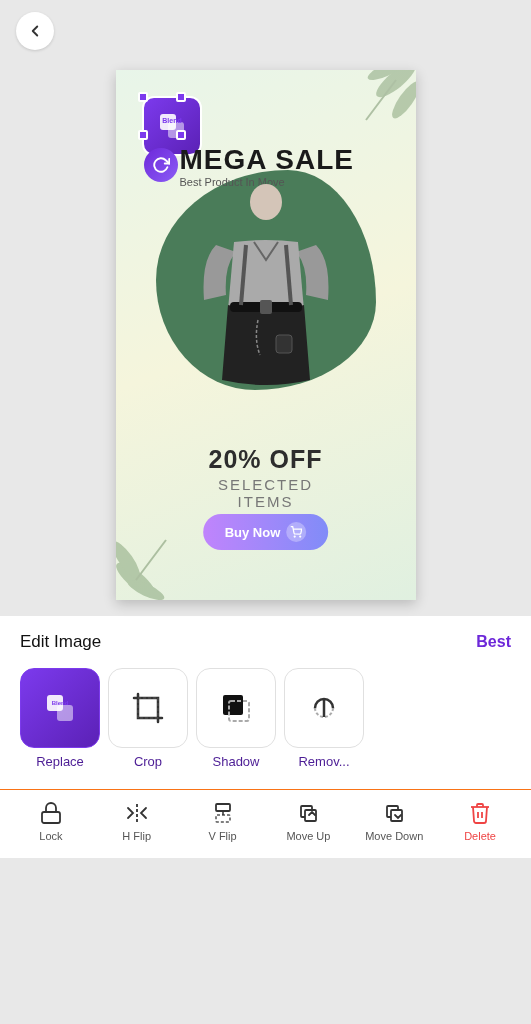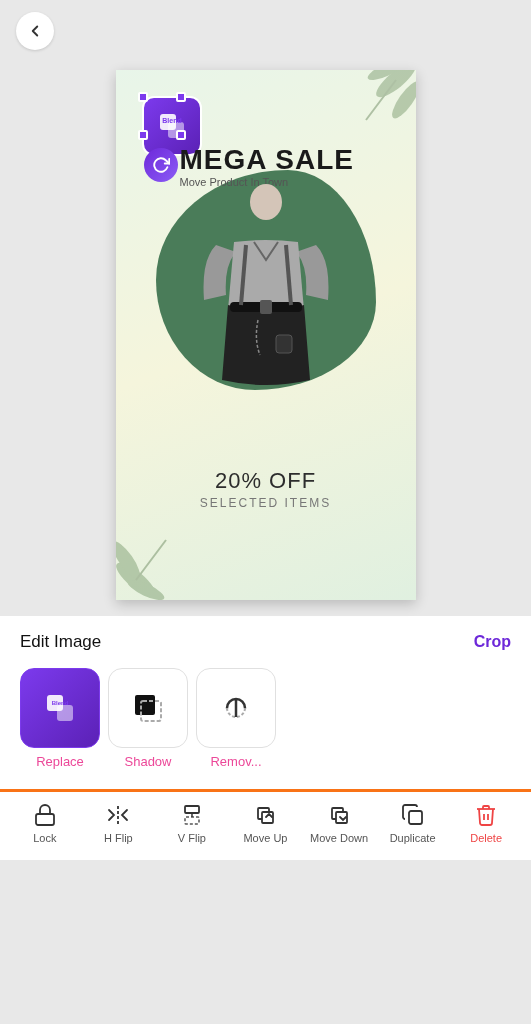--- a/index.html
+++ b/index.html
@@ -136,27 +136,27 @@
     }
 
     
     .discount-text {
       position: absolute;
       bottom: 90px; left: 50%;
       transform: translateX(-50%);
       text-align: center;
     }
     .discount-main {
-      font-size: 22px;
-      font-weight: 400;
+      font-size: 25px;
+      font-weight: 700;
       color: #2d2d2d;
       letter-spacing: 1px;
     }
     .discount-sub {
-      font-size: 12px;
+      font-size: 15px;
       color: #777;
       letter-spacing: 2px;
       margin-top: 2px;
     }
 
     
     .buy-btn {
       position: absolute;
       bottom: 50px; left: 50%;
       transform: translateX(-50%);
@@ -228,29 +228,29 @@
       display: flex; align-items: center; justify-content: center;
       background: #fff;
     }
     .tool-icon-box.active {
       background: linear-gradient(135deg, #7c3aed, #5b21b6);
       border-color: #7c3aed;
     }
 
     .tool-label {
       font-size: 13px;
-      color: #ec4899;
+      color: #4c1d95;
       font-weight: 500;
       text-align: center;
     }
 
     
     .bottom-nav {
       background: #fff;
-      border-top: 3px solid #f97316;
+      border-top: 1px solid #f97316;
       display: flex;
       justify-content: space-around;
       align-items: center;
       padding: 10px 8px 16px;
     }
     .nav-item {
       display: flex;
       flex-direction: column;
       align-items: center;
       gap: 4px;
@@ -323,21 +323,21 @@
     </div>
 
     <div class="refresh-badge">
       <svg width="18" height="18" viewBox="0 0 24 24" fill="none" stroke="white" stroke-width="2.5" stroke-linecap="round" stroke-linejoin="round">
         <polyline points="23 4 23 10 17 10"></polyline>
         <path d="M20.49 15a9 9 0 1 1-2.12-9.36L23 10"></path>
       </svg>
     </div>
 
     <div class="mega-sale-title">MEGA SALE</div>
-    <div class="mega-sale-sub">Move Product In Town</div>
+    <div class="mega-sale-sub">Best Product In Move</div>
 
     <div class="product-img">
 
       <svg width="160" height="220" viewBox="0 0 160 220" xmlns="http://www.w3.org/2000/svg">
 
         <ellipse cx="80" cy="22" rx="16" ry="18" fill="#d4c5b8"></ellipse>
 
         <path d="M30 65 Q15 80 18 120 L40 115 Q38 85 50 72 Z" fill="#999"></path>
         <path d="M130 65 Q145 80 142 120 L120 115 Q122 85 110 72 Z" fill="#999"></path>
 
@@ -357,42 +357,62 @@
 
         <rect x="90" y="155" width="16" height="18" rx="3" fill="#333" stroke="#555" stroke-width="1"></rect>
       </svg>
     </div>
 
     <div class="discount-text">
       <div class="discount-main">20% OFF</div>
       <div class="discount-sub">SELECTED ITEMS</div>
     </div>
 
+    <div class="buy-btn">
+      <span class="buy-btn-text">Buy Now</span>
+      <div class="buy-btn-icon">
+        <svg width="12" height="12" viewBox="0 0 24 24" fill="none" stroke="white" stroke-width="2.5">
+          <circle cx="9" cy="21" r="1"></circle>
+          <circle cx="20" cy="21" r="1"></circle>
+          <path d="M1 1h4l2.68 13.39a2 2 0 0 0 2 1.61h9.72a2 2 0 0 0 2-1.61L23 6H6"></path>
+        </svg>
+      </div>
+    </div>
   </div>
 </div>
 
 <div class="edit-panel">
   <div class="edit-panel-header">
     <span class="edit-panel-title">Edit Image</span>
-    <span class="done-btn">Crop</span>
+    <span class="done-btn">Best</span>
   </div>
 
   <div class="tools-row">
 
     <div class="tool-item">
       <div class="tool-icon-box active">
         <svg width="38" height="38" viewBox="0 0 38 38" fill="none" xmlns="http://www.w3.org/2000/svg">
           <rect x="6" y="6" width="16" height="16" rx="3" fill="white" opacity="0.9"></rect>
           <rect x="16" y="16" width="16" height="16" rx="3" fill="white" opacity="0.5"></rect>
           <text x="19" y="16" font-size="6" fill="#7c3aed" text-anchor="middle" font-weight="bold">Blend</text>
         </svg>
       </div>
       <span class="tool-label">Replace</span>
     </div>
 
+    <div class="tool-item">
+      <div class="tool-icon-box">
+        <svg width="38" height="38" viewBox="0 0 38 38" fill="none" xmlns="http://www.w3.org/2000/svg">
+          <path d="M9 5 L9 29 L33 29" stroke="#333" stroke-width="2.5" stroke-linecap="round"></path>
+          <path d="M5 9 L29 9 L29 33" stroke="#333" stroke-width="2.5" stroke-linecap="round"></path>
+          <rect x="9" y="9" width="20" height="20" fill="none" stroke="#555" stroke-width="1" stroke-dasharray="3,2"></rect>
+        </svg>
+      </div>
+      <span class="tool-label">Crop</span>
+    </div>
 
     <div class="tool-item">
       <div class="tool-icon-box">
         <svg width="38" height="38" viewBox="0 0 38 38" fill="none" xmlns="http://www.w3.org/2000/svg">
           <rect x="6" y="6" width="20" height="20" rx="2" fill="#111"></rect>
           <rect x="12" y="12" width="20" height="20" rx="2" fill="none" stroke="#aaa" stroke-width="2" stroke-dasharray="4,2"></rect>
         </svg>
       </div>
       <span class="tool-label">Shadow</span>
     </div>
@@ -463,29 +483,20 @@
     <div class="nav-icon">
       <svg width="24" height="24" viewBox="0 0 24 24" fill="none" xmlns="http://www.w3.org/2000/svg">
         <rect x="5" y="5" width="11" height="11" rx="1" fill="none" stroke="#333" stroke-width="1.8"></rect>
         <rect x="9" y="9" width="11" height="11" rx="1" fill="white" stroke="#333" stroke-width="1.8"></rect>
         <polyline points="13,14 16,17 19,14" fill="none" stroke="#333" stroke-width="1.8" stroke-linecap="round"></polyline>
       </svg>
     </div>
     <span class="nav-label">Move Down</span>
   </div>
 
-  <div class="nav-item">
-    <div class="nav-icon">
-      <svg width="24" height="24" viewBox="0 0 24 24" class="svg-icon">
-        <rect x="8" y="8" width="13" height="13" rx="2" ry="2"></rect>
-        <path d="M4 16c-1.1 0-2-.9-2-2V4c0-1.1.9-2 2-2h10c1.1 0 2 .9 2 2"></path>
-      </svg>
-    </div>
-    <span class="nav-label">Duplicate</span>
-  </div>
 
   <div class="nav-item">
     <div class="nav-icon">
       <svg width="24" height="24" viewBox="0 0 24 24" class="svg-icon-red">
         <polyline points="3 6 5 6 21 6"></polyline>
         <path d="M19 6l-1 14a2 2 0 0 1-2 2H8a2 2 0 0 1-2-2L5 6"></path>
         <path d="M10 11v6"></path>
         <path d="M14 11v6"></path>
         <path d="M9 6V4a1 1 0 0 1 1-1h4a1 1 0 0 1 1 1v2"></path>
       </svg>

